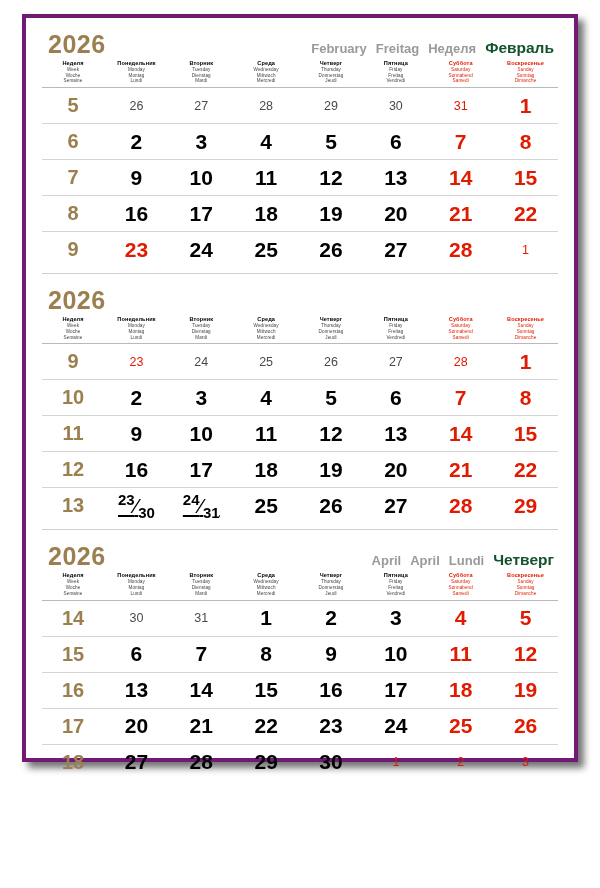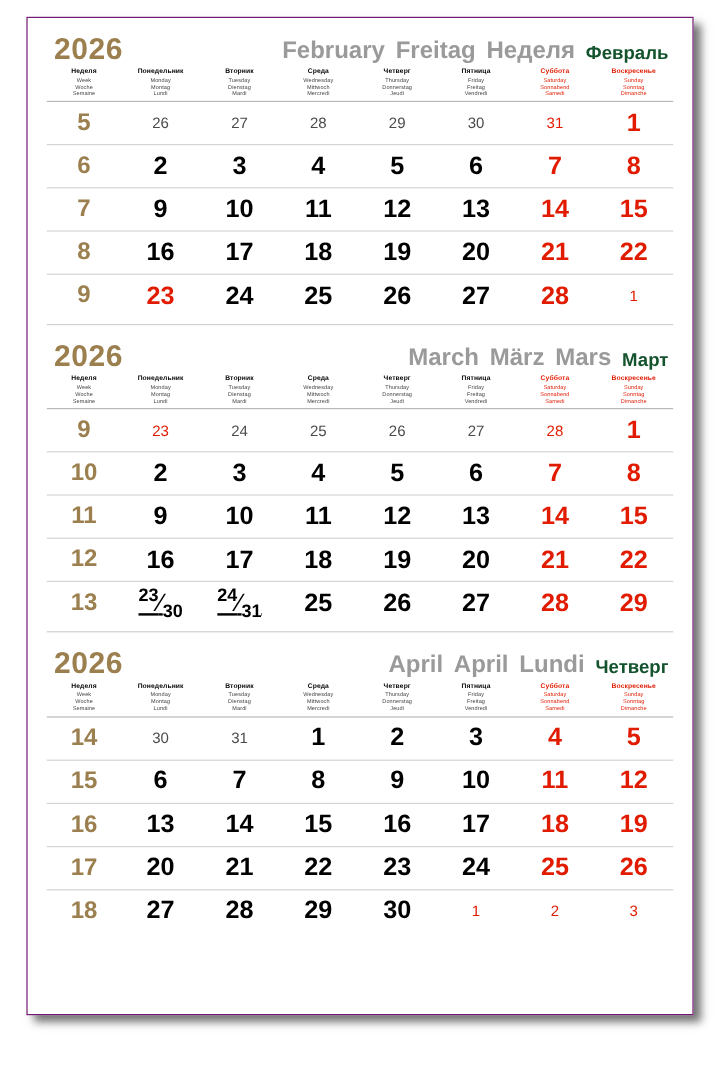--- a/index.html
+++ b/index.html
@@ -17,23 +17,23 @@
     position: relative;
     width: 600px;
     height: 888px;
     background: #ffffff;
   }
   .sheet {
     position: absolute;
     left: 22px;
     top: 14px;
     width: 556px;
-    height: 832px;
+    height: 748px;
     background: #ffffff;
-    border: 1px solid #701a75;
+    border: 4px solid #701a75;
     box-shadow: 6px 6px 7px rgba(0,0,0,0.55);
     box-sizing: border-box;
     padding: 0;
   }
   .block {
     position: relative;
     margin: 0 16px;
     padding-top: 10px;
   }
   .block + .block {
@@ -56,21 +56,21 @@
     line-height: 1;
   }
   .months {
     display: flex;
     align-items: flex-end;
     gap: 9px;
     line-height: 1;
     padding-bottom: 2px;
   }
   .months .m {
-    font-size: 20px;
+    font-size: 13px;
     color: #9a9a9a;
     font-weight: bold;
   }
   .months .m.main {
     color: #14532d;
     font-size: 15.5px;
     font-weight: bold;
   }
 
   
@@ -275,26 +275,20 @@
           <div class="day ">25</div>
           <div class="day ">26</div>
           <div class="day ">27</div>
           <div class="day sat">28</div>
           <div class="day small-red">1</div>
         </div>
       </div>
       <div class="block">
         <div class="block-head">
           <div class="year">2026</div>
-          <div class="months">
-            <span class="m">March</span>
-            <span class="m">März</span>
-            <span class="m">Mars</span>
-            <span class="m main">Март</span>
-          </div>
         </div>
         <div class="dow-row">
           <div class="dow week">
             <span class="l1">Неделя</span>
             <span class="l2">Week</span>
             <span class="l3">Woche</span>
             <span class="l4">Semaine</span>
           </div>
           <div class="dow">
             <span class="l1">Понедельник</span>

